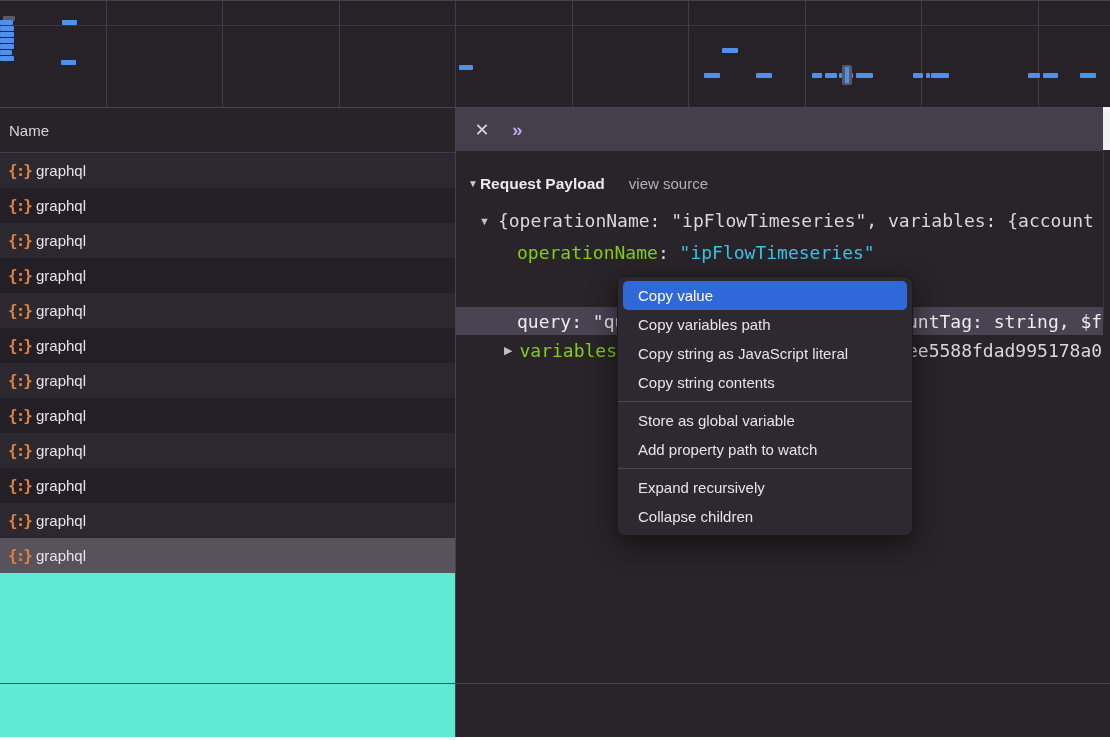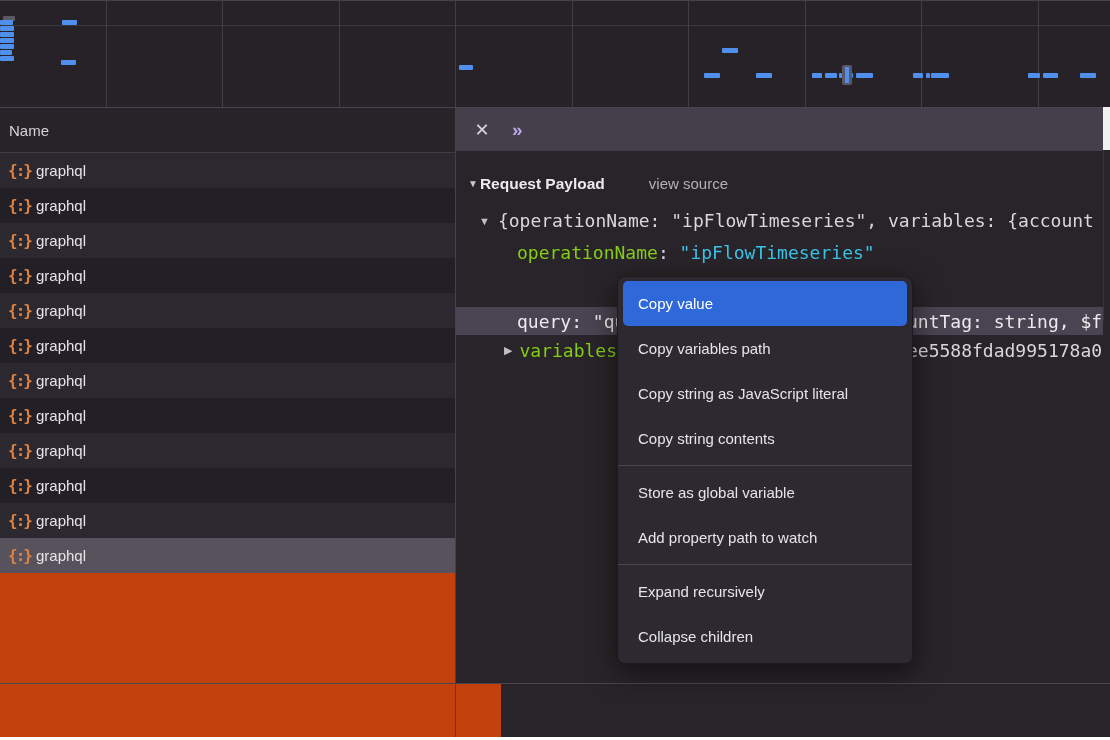--- a/index.html
+++ b/index.html
@@ -9,21 +9,21 @@
 
   
   .overview{position:absolute;left:0;top:0;width:1110px;height:106px;background:#262227;border-bottom:1px solid #474350;}
   .gridline-v{position:absolute;top:0;width:1px;height:106px;background:#413d45;}
   .gridline-h{position:absolute;left:0;top:24px;width:1110px;height:1px;background:#3b373e;}
   .wbar{position:absolute;height:5px;border-radius:1px;}
   .wmarker{position:absolute;background:#5b5663;border-radius:2px;}
   .wmarker .inner{position:absolute;left:3px;top:2px;width:4px;bottom:2px;background:#4f90ee;}
 
   
-  .left-panel{position:absolute;left:0;top:107px;width:455px;height:630px;background:#c2410c;padding-left:46px;}
+  .left-panel{position:absolute;left:0;top:107px;width:455px;height:630px;background:#5eead4;}
   .name-header{position:absolute;left:0;top:0;width:455px;height:44px;background:#272329;
                border-bottom:1px solid #413d44;display:flex;align-items:center;}
   .name-header span{color:#d6d3d8;font-size:15px;padding-left:9px;}
   .req-rows{position:absolute;left:0;top:45px;width:455px;}
   .req-row{height:35px;display:flex;align-items:center;background:#2c2830;}
   .req-row:nth-child(even){background:#221f26;}
   .req-row.selected{background:#57525c;}
   .req-icon{font-family:"DejaVu Sans Mono",monospace;font-weight:bold;color:#e0823f;
             font-size:16px;letter-spacing:-2px;padding-left:8px;width:28px;}
   .req-label{color:#e6e4e8;font-size:15px;}
@@ -61,21 +61,21 @@
   .tri{color:#c2bfc6;font-size:11px;}
   .sel-bg{position:absolute;left:0;top:156px;width:647px;height:28px;background:#4a4351;}
   .frag-right{position:absolute;}
 
   
   .context-menu{position:absolute;left:617px;top:276px;width:294px;background:#2d2931;
                 border-radius:8px;border:1px solid #1c1920;box-shadow:0 8px 28px rgba(0,0,0,.55);
                 padding:3px 0;z-index:50;}
   .menu-group{padding:1px 0;}
   .menu-group + .menu-group{border-top:1px solid #4a4650;margin-top:3px;padding-top:4px;}
-  .menu-item{height:29px;line-height:29px;margin:0 5px;padding:8px 15px;border-radius:5px;
+  .menu-item{height:29px;line-height:29px;margin:0 5px;padding:0 15px;border-radius:5px;
              color:#e6e4ea;font-size:15px;white-space:nowrap;}
   .menu-item.highlighted{background:#2e68d9;color:#ffffff;}
 </style>
 </head>
 <body>
 
 <div class="stage">
   <div class="app">
 
     <div class="overview" id="overview">
@@ -183,21 +183,21 @@
         <div class="tab-overflow">»</div>
       </div>
 
       <div class="payload">
 
         <div class="sel-bg"></div>
 
         <div class="p-row" style="top:18px;padding-left:12px;">
           <span class="sec-tri">▼</span>
           <span class="sec-title">Request Payload</span>
-          <span class="view-source" style="margin-left:44px;">view source</span>
+          <span class="view-source" style="margin-left:24px;">view source</span>
         </div>
 
         <div class="p-row" style="top:55px;padding-left:23px;">
           <span class="tri">▼</span>
           <span class="mono c-default" style="margin-left:8px;">{operationName: "ipFlowTimeseries", variables: {account</span>
         </div>
 
         <div class="p-row" style="top:87px;padding-left:61px;">
           <span class="mono c-key">operationName</span><span class="mono c-default">: </span><span class="mono c-string">"ipFlowTimeseries"</span>
         </div>

